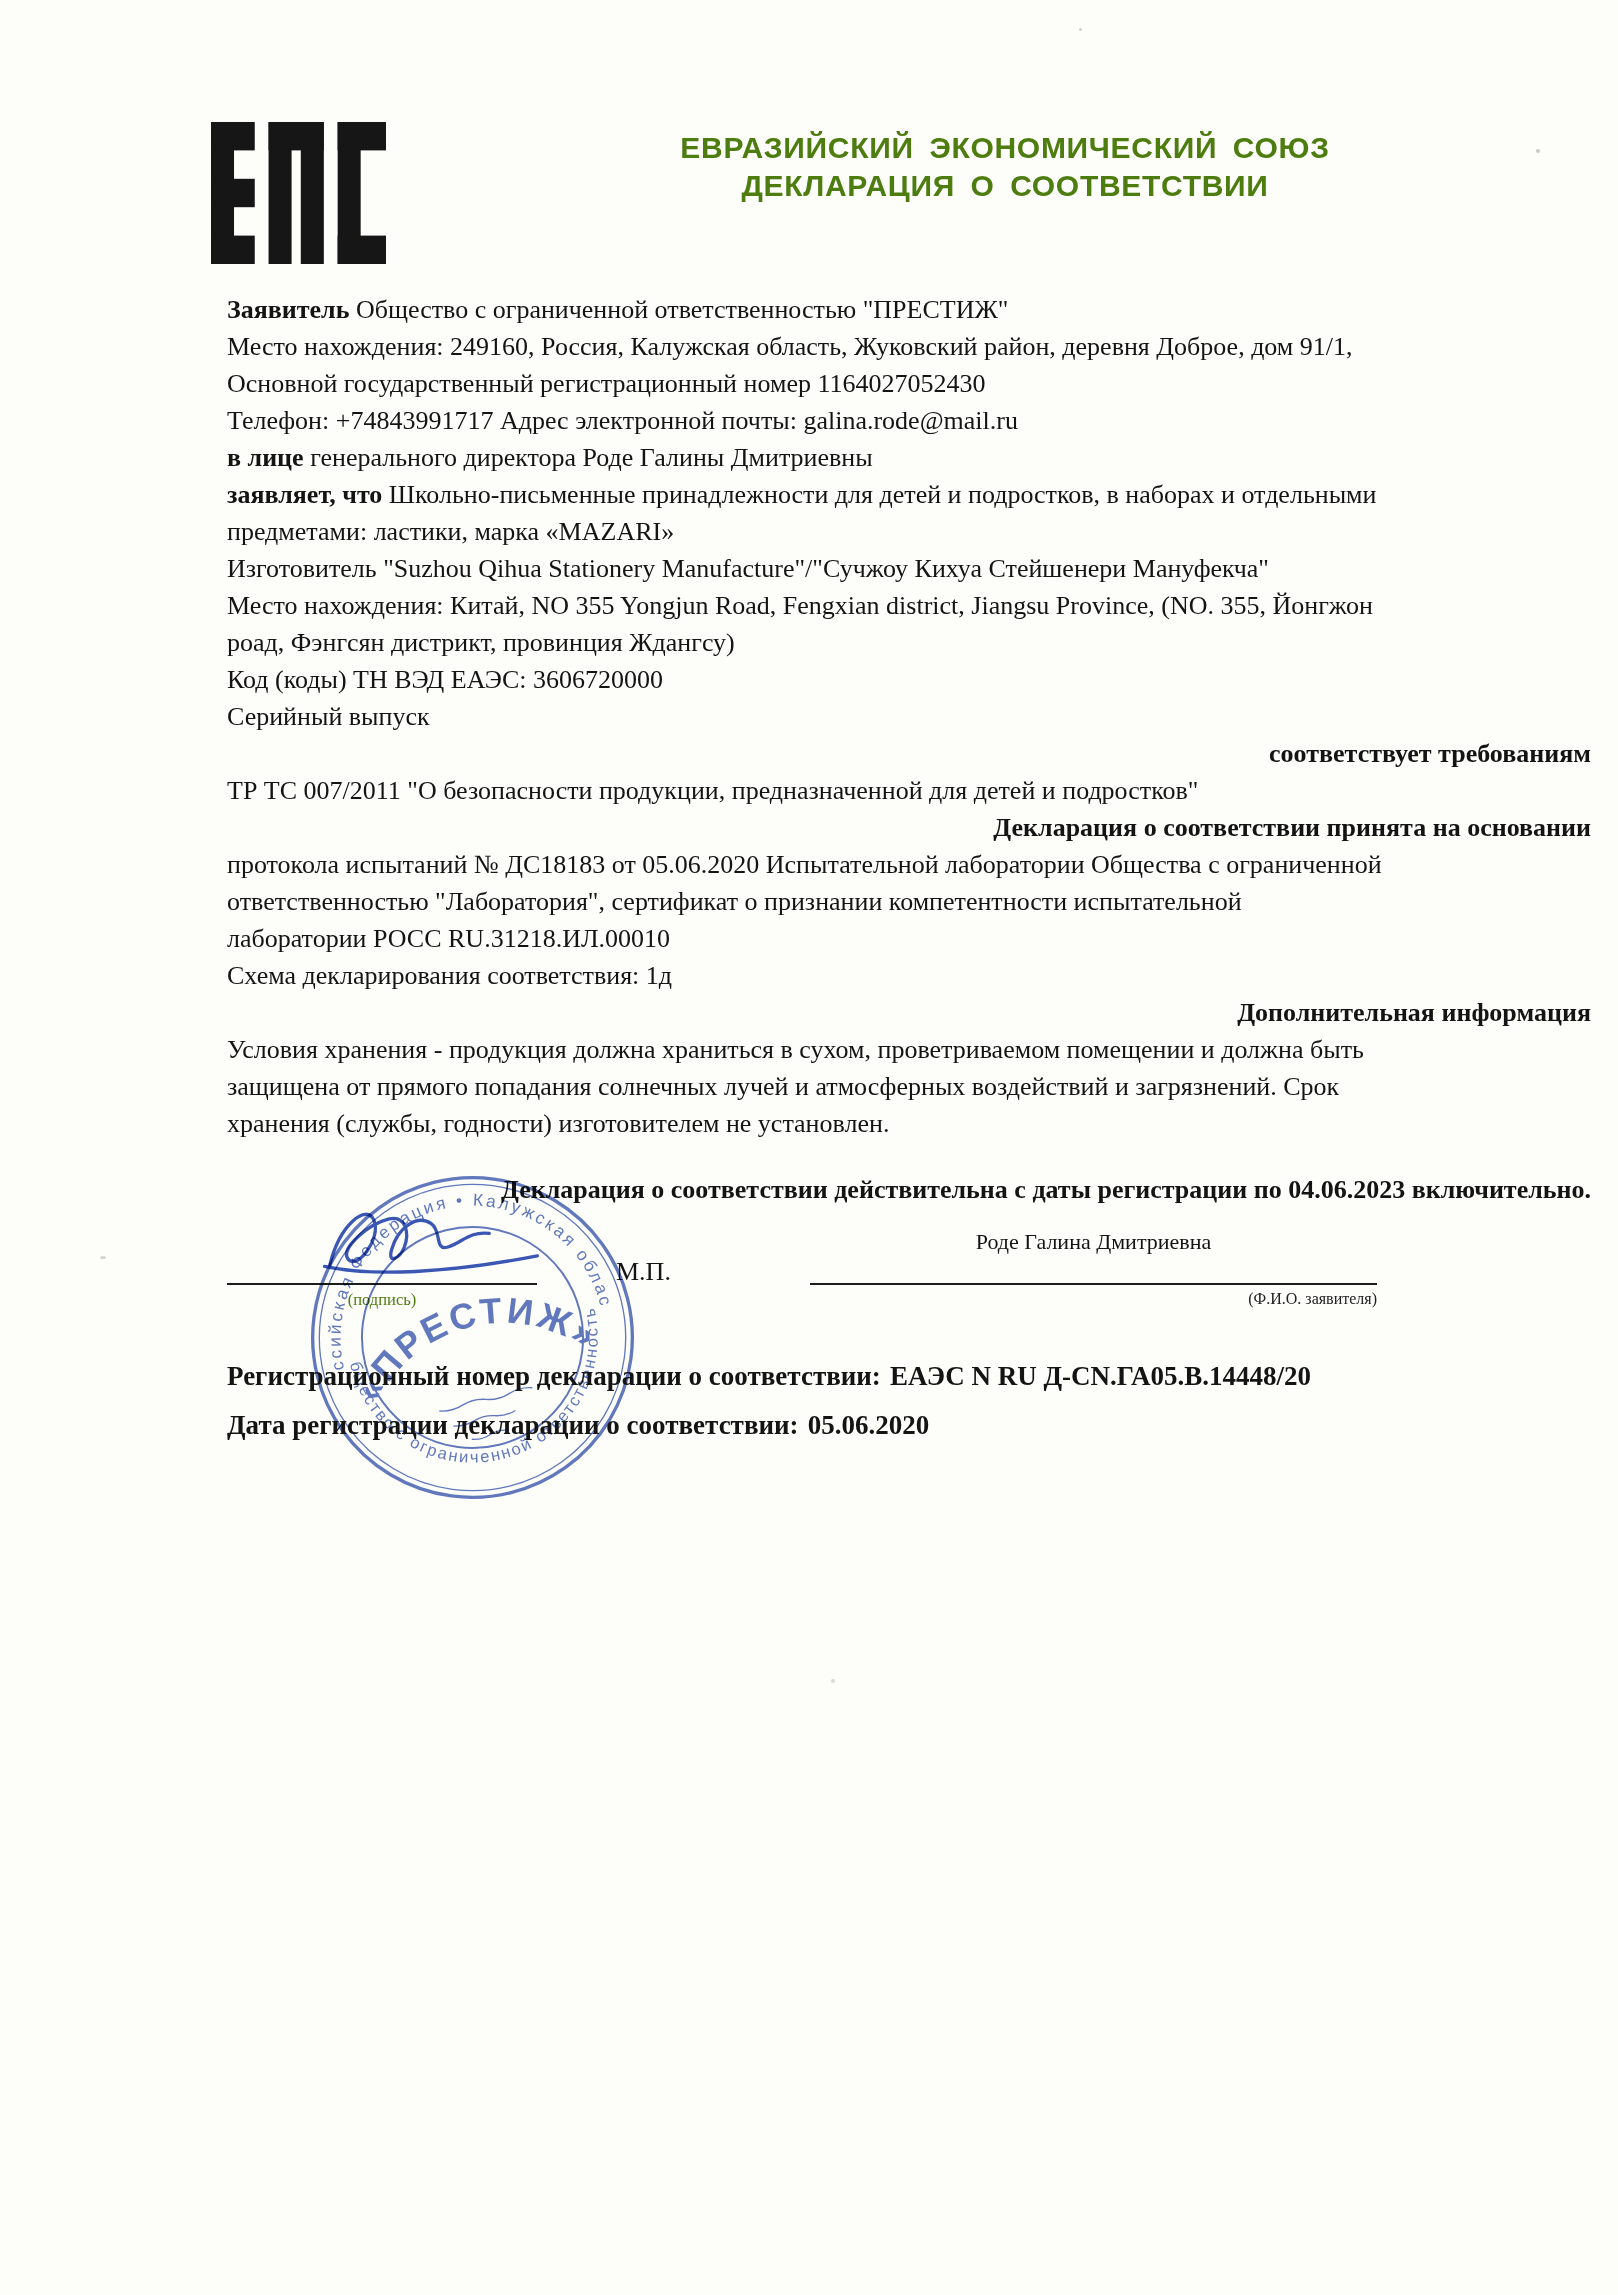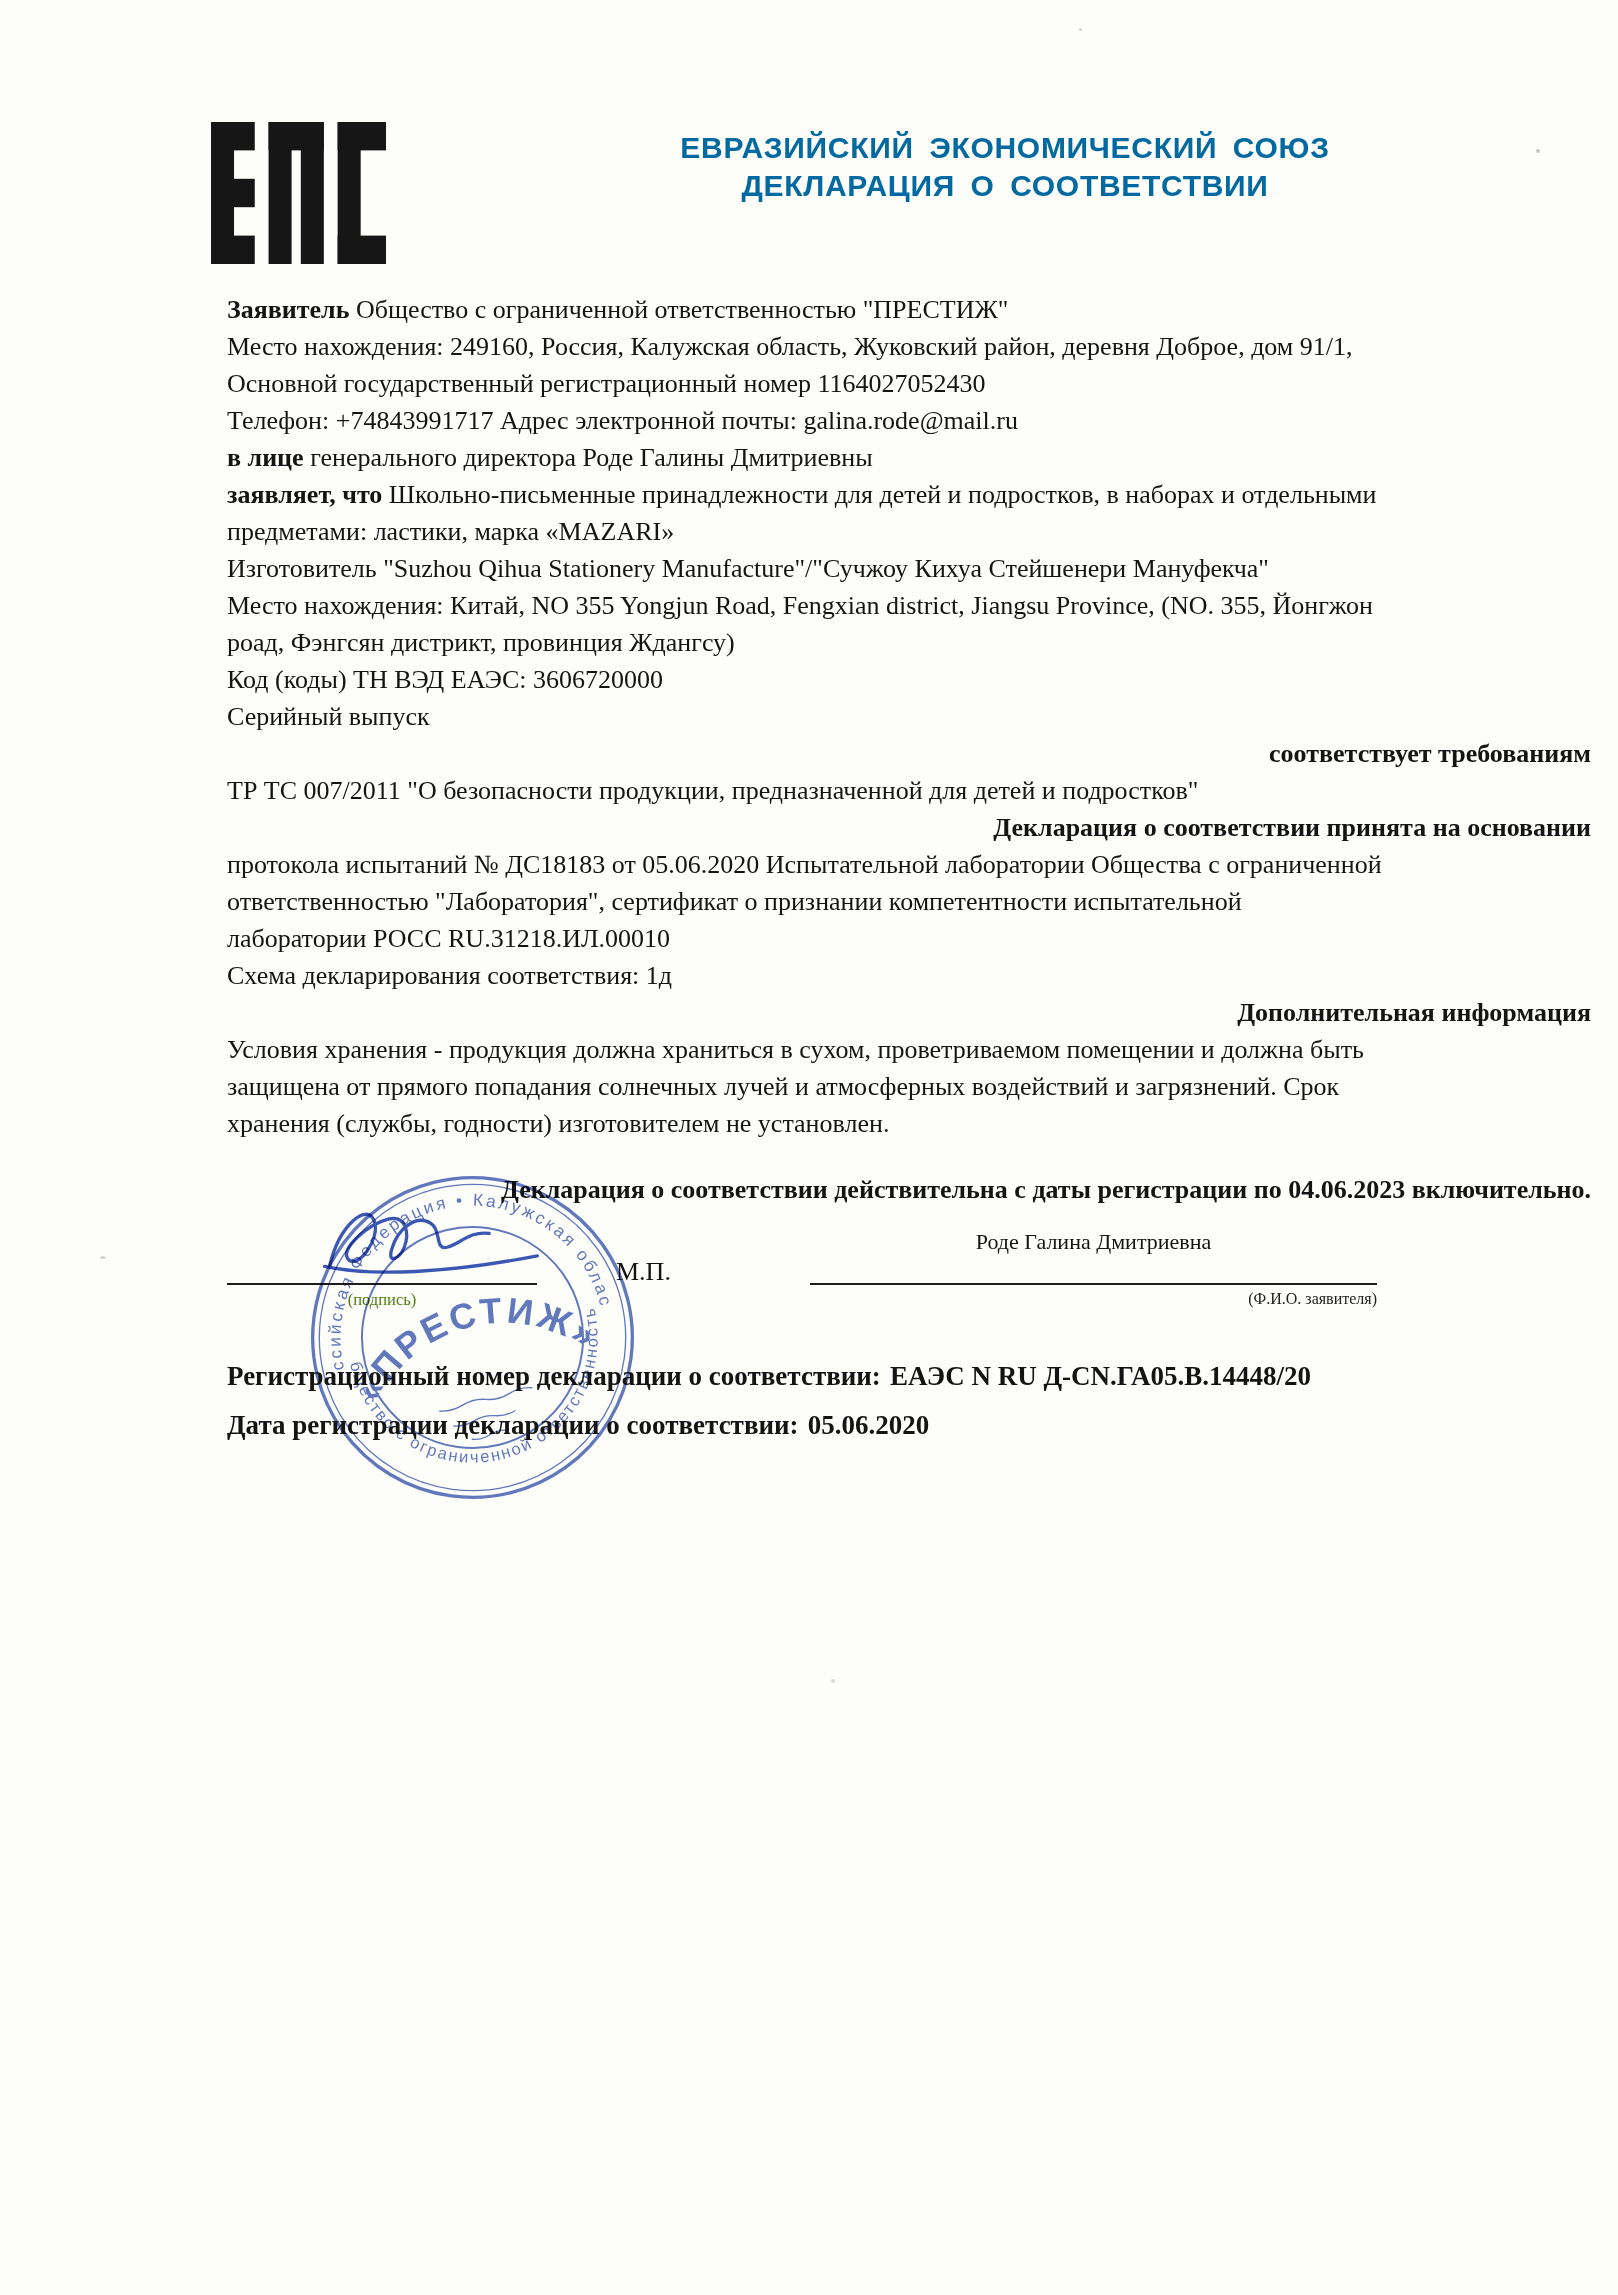--- a/index.html
+++ b/index.html
@@ -28,21 +28,21 @@
     left: 626px;
     top: 129px;
     width: 758px;
     text-align: center;
     font-family: "Liberation Sans", sans-serif;
     font-weight: bold;
     font-size: 30px;
     line-height: 38px;
     letter-spacing: 0.7px;
     word-spacing: 6.6px;
-    color: #0369a1;
+    color: #4d7c0f;
   }
   
   .body {
     position: absolute;
     left: 227px;
     top: 291px;
     width: 1364px;
     font-size: 26px;
     line-height: 37px;
   }

